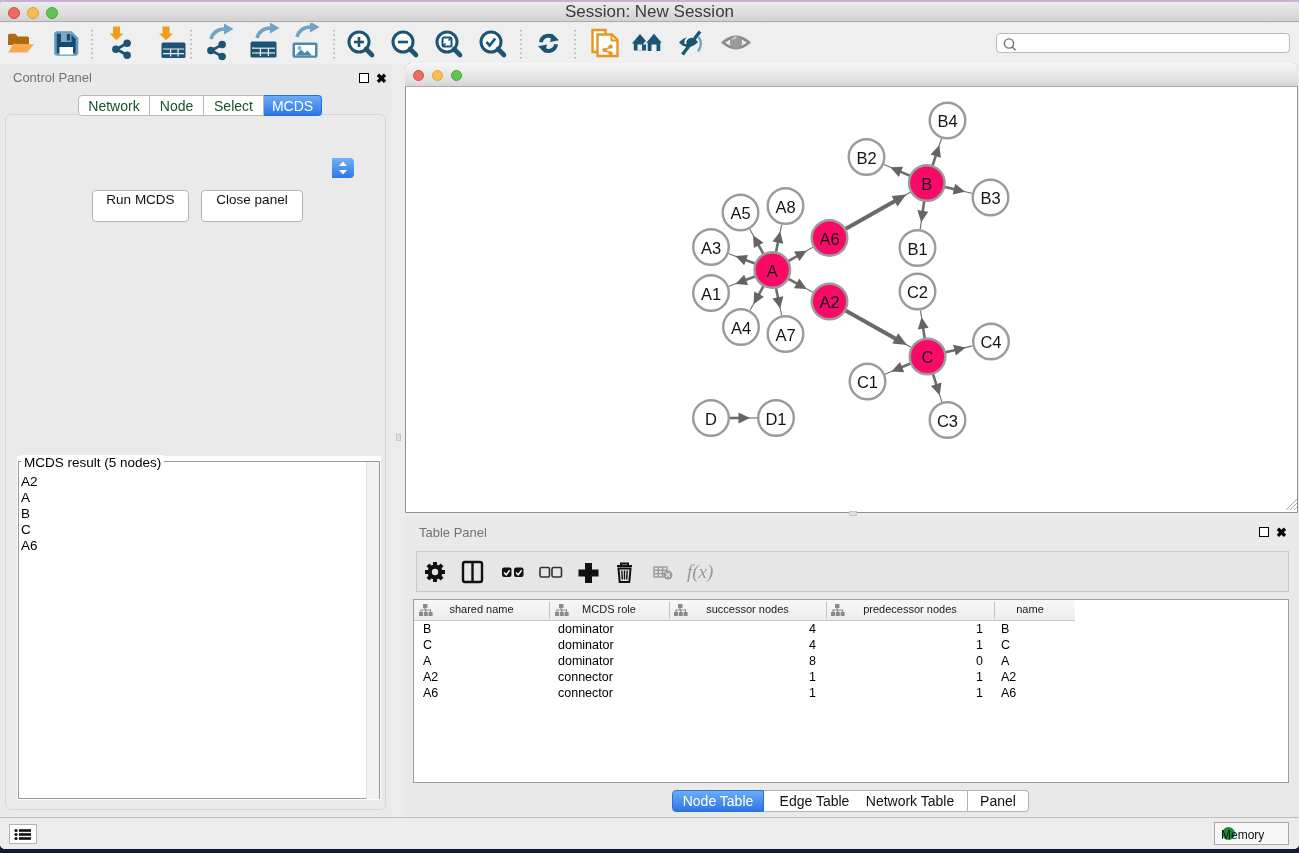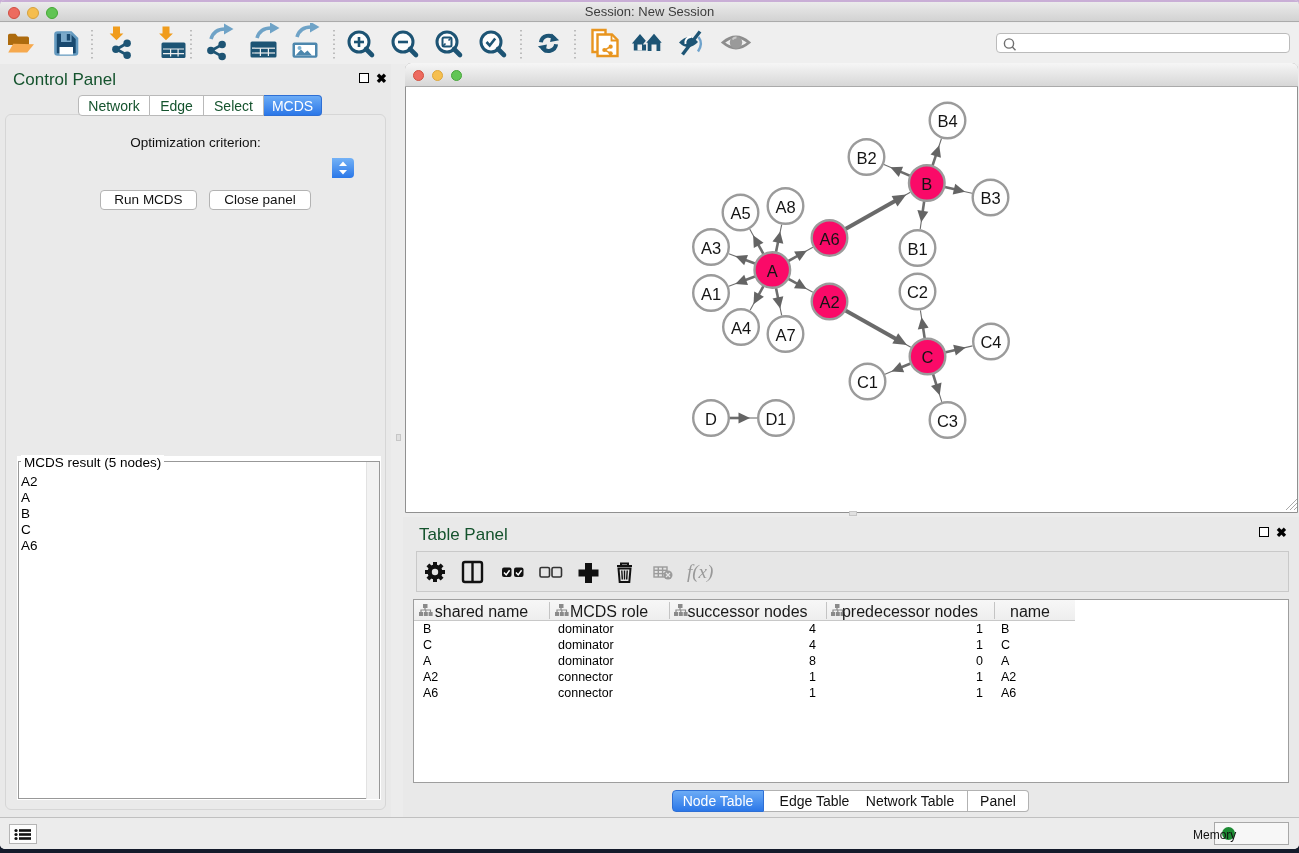--- a/index.html
+++ b/index.html
@@ -3,48 +3,48 @@
 <meta charset="utf-8">
 <style>
 * { margin:0; padding:0; box-sizing:border-box; }
 html,body { width:1299px; height:853px; overflow:hidden; }
 #root { position:relative; width:1299px; height:853px; background:#141b2b; font-family:"Liberation Sans",sans-serif; overflow:hidden; }
 .abs { position:absolute; }
 #win { left:0; top:0; width:1299px; height:849px; background:#ececec; border-radius:5px; overflow:hidden; }
 #topstrip { left:0; top:0; width:1299px; height:2.5px; background:#c9aed6; }
 #titlebar { left:0; top:2px; width:1299px; height:20px; background:linear-gradient(#ebebeb,#d2d2d2); border-bottom:1px solid #ababab; }
 .tl { position:absolute; width:12px; height:12px; border-radius:50%; top:7px; }
-#title { left:0; top:2px; width:1299px; text-align:center; font-size:13px; color:#3c3c3c; line-height:20px; }
+#title { left:0; top:2px; width:1299px; text-align:center; font-size:17px; color:#3c3c3c; line-height:20px; }
 #toolbar { left:0; top:23px; width:1299px; height:41px; background:#efefef; }
 #searchbox { left:996px; top:33px; width:294px; height:20px; background:#fff; border:1px solid #bbb; border-radius:4px; }
 #cpanel { left:0; top:64px; width:391px; height:753px; background:#e9e9e9; }
-.phead { font-size:17px; color:#14532d; }
+.phead { font-size:13px; color:#737373; }
 .maxbox { position:absolute; width:10px; height:10px; border:1.8px solid #000; background:#fff; }
 .closex { position:absolute; font-size:13px; font-weight:bold; color:#000; }
 .tab { position:absolute; top:95px; height:21px; background:#fff; border:1px solid #b9b9b9; border-left:none; font-size:14px; text-align:center; line-height:20px; color:#14532d; }
 #innerpanel { left:5px; top:114px; width:381px; height:696px; background:#eaeaea; border:1px solid #d6d6d6; border-radius:6px; }
 #optlabel { left:0px; top:135px; width:391px; text-align:center; font-size:13.5px; color:#111; }
 #dropdown { left:43px; top:158px; width:311px; height:20px; background:#fff; border:1px solid #b3b3b3; border-radius:4px; font-size:13px; color:#111; text-align:center; line-height:18px; padding-right:22px; }
 #stepper { left:332px; top:158px; width:22px; height:20px; background:linear-gradient(#74b2f6,#2a77e8); border-radius:0 4px 4px 0; }
-.btn { position:absolute; top:190px; height:20px; background:#fff; border:1px solid #b3b3b3; border-radius:4px; font-size:13.5px; text-align:center; line-height:18px; color:#111;margin-left:8px; }
+.btn { position:absolute; top:190px; height:32px; background:#fff; border:1px solid #b3b3b3; border-radius:4px; font-size:13.5px; text-align:center; line-height:18px; color:#111; }
 #mcdsbox { left:17px; top:456px; width:364px; height:344px; background:#fff; }
 #mcdsborder { left:18px; top:461px; width:362px; height:338px; border:1px solid #989898; }
 #mcdstitle { left:21px; top:455px; font-size:13.5px; color:#000; padding:0 3px; background:#ffffff; }
 .mcdsitem { position:absolute; left:21px; font-size:13.5px; color:#000; }
 #mcdsscroll { left:366px; top:462px; width:13px; height:337px; background:#f2f2f2; border-left:1px solid #e2e2e2; }
 #frame { left:405px; top:63px; width:893px; height:450px; border:1px solid #909090; border-radius:6px 6px 0 0; background:#fff; }
 #ftitle { left:405px; top:63px; width:893px; height:24px; background:linear-gradient(#f6f6f6,#d7d7d7); border-bottom:1px solid #aaa; border-radius:6px 6px 0 0; }
 .ftl { position:absolute; width:11px; height:11px; border-radius:50%; top:70px; }
 #fname { left:405px; top:63px; width:893px; text-align:center; font-size:13px; font-weight:bold; color:#333; line-height:24px; }
 #tpanel { left:403px; top:517px; width:896px; height:300px; background:#e9e9e9; }
 #ttoolbar { left:416px; top:551px; width:873px; height:41px; background:#e6e6e6; border:1px solid #c9c9c9; }
 #ttable { left:413px; top:599px; width:876px; height:184px; background:#fff; border:1px solid #9e9e9e; }
 #thead { left:414px; top:600px; width:661px; height:21px; background:linear-gradient(#f7f7f7,#eee); border-bottom:1px solid #c8c8c8; }
 .hsep { position:absolute; top:602px; width:1px; height:17px; background:#c4c4c4; }
-.hcell { position:absolute; top:603px; font-size:16px; color:#1a1a1a; }
+.hcell { position:absolute; top:603px; font-size:11px; color:#1a1a1a; }
 .tcell { position:absolute; font-size:12.5px; color:#000; }
 .btab { position:absolute; top:790px; height:22px; background:#fff; border:1px solid #b2b2b2; border-left:none; font-size:14px; text-align:center; line-height:21px; color:#111; }
 #statusbar { left:0; top:817px; width:1299px; height:32px; background:#ececec; border-top:1px solid #c0c0c0; }
 #listbtn { left:9px; top:824px; width:28px; height:20px; background:#fdfdfd; border:1px solid #b5b5b5; }
 #membtn { left:1214px; top:822px; width:75px; height:23px; background:#f7f7f7; border:1px solid #a8a8a8; font-size:12px; color:#111; }
 </style>
 </head>
 <body>
 <div id="root">
   <div class="abs" id="topstrip"></div>
@@ -156,24 +156,23 @@
       <svg class="abs" style="left:1002px;top:37px" width="16" height="16">
         <circle cx="7" cy="6.5" r="4.6" fill="none" stroke="#6f6f6f" stroke-width="1.4"></circle>
         <line x1="10.4" y1="10" x2="13.5" y2="13.2" stroke="#6f6f6f" stroke-width="1.4"></line>
       </svg>
       <div class="abs" id="cpanel"></div>
       <div class="abs phead" style="left:13px;top:70px">Control Panel</div>
       <div class="maxbox" style="left:359px;top:73px"></div>
       <div class="closex" style="left:376px;top:71px">✖</div>
       <div class="abs" id="innerpanel"></div>
       <div class="tab" style="left:78px;width:72px;border-radius:4px 0 0 4px;border-left:1px solid #b9b9b9;">Network</div>
-      <div class="tab" style="left:150px;width:54px;">Edge</div>
+      <div class="tab" style="left:150px;width:54px;">Node</div>
       <div class="tab" style="left:204px;width:60px;">Select</div>
       <div class="tab" style="left:264px;width:58px;border-radius:0 4px 4px 0;background:linear-gradient(#6cacf6,#2b77e8);color:#fff;border-color:#2e6fd4;">MCDS</div>
-      <div class="abs" id="optlabel">Optimization criterion:</div>
       <div class="abs" id="stepper"></div>
       <svg class="abs" style="left:332px;top:158px" width="22" height="20">
         <path d="M7 8 l4 -4.5 4 4.5 z" fill="#fff"></path>
         <path d="M7 12 l4 4.5 4 -4.5 z" fill="#fff"></path>
       </svg>
       <div class="btn" style="left:92px;width:97px">Run MCDS</div>
       <div class="btn" style="left:201px;width:102px">Close panel</div>
       <div class="abs" id="mcdsbox"></div>
       <div class="abs" id="mcdsborder"></div>
       <div class="abs" id="mcdsscroll"></div>
@@ -426,17 +425,17 @@
           <circle cx="2" cy="2.5" r="1.6"></circle>
           <circle cx="2" cy="6.5" r="1.6"></circle>
           <circle cx="2" cy="10.5" r="1.6"></circle>
           <rect x="5" y="1.2" width="12" height="2.6"></rect>
           <rect x="5" y="5.2" width="12" height="2.6"></rect>
           <rect x="5" y="9.2" width="12" height="2.6"></rect>
         </g>
       </svg>
       <div class="abs" id="membtn"></div>
       <div class="abs" style="left:1222px;top:827px;width:13px;height:13px;border-radius:50%;background:#1c8a33"></div>
-      <div class="abs" style="left:1193px;top:827.5px;font-size:12px;color:#111">Memory</div>
+      <div class="abs" style="left:1221px;top:827.5px;font-size:12px;color:#111">Memory</div>
       <div class="abs" style="left:396px;top:434px;width:5px;height:7px;background:#e0e0e0;border:1px solid #c6c6c6"></div>
       <div class="abs" style="left:849px;top:511px;width:8px;height:4.5px;background:#e0e0e0;border:1px solid #c6c6c6"></div>
     </div>
 </div>
 
 </body></html>

